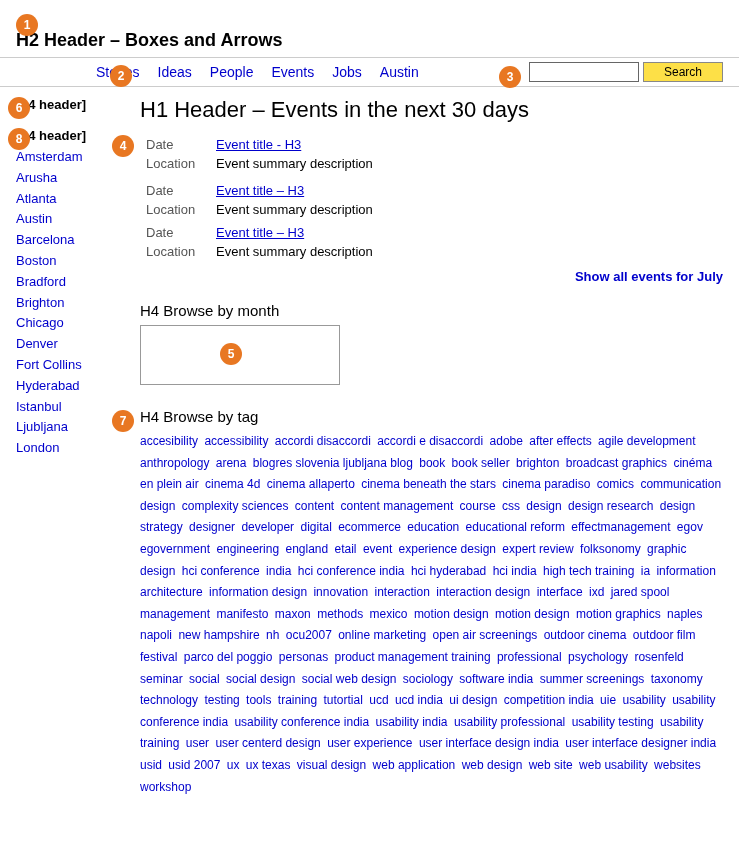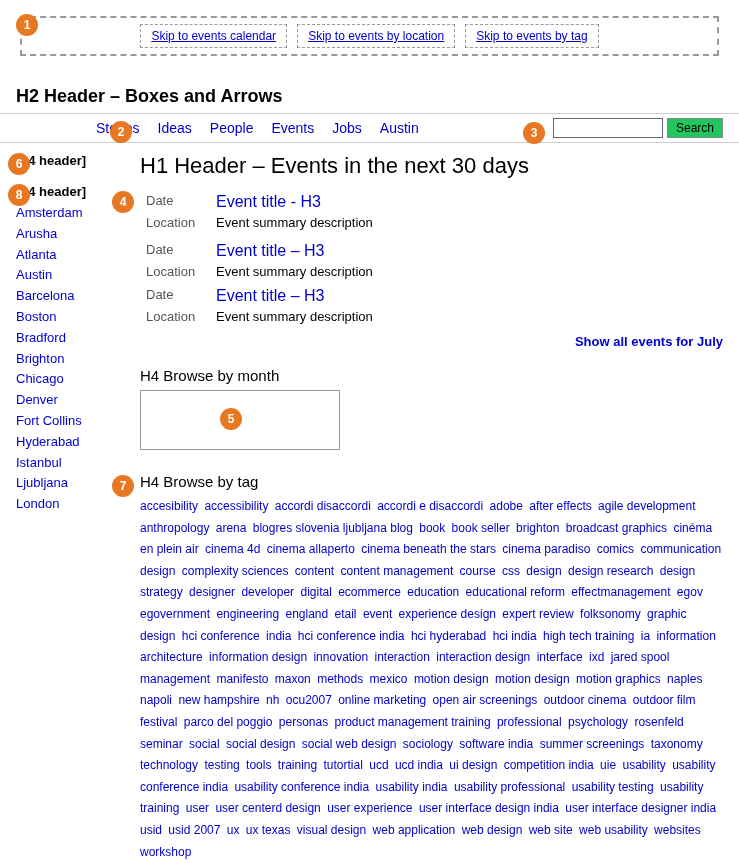--- a/index.html
+++ b/index.html
@@ -45,23 +45,23 @@
       font-size: 14px;
       cursor: pointer;
     }
     .search-input {
       border: 1px solid #666;
       padding: 2px 4px;
       width: 110px;
       font-size: 12px;
     }
     .search-button {
-      background: #22c55e;
+      background: #fde047;
       border: 1px solid #888;
-      padding: 2px 8px;
+      padding: 2px 20px;
       font-size: 12px;
       cursor: pointer;
     }
 
     
     .main-layout {
       display: flex;
       padding: 0;
     }
 
@@ -112,22 +112,23 @@
       vertical-align: top;
       font-size: 13px;
     }
     .events-table .label-cell {
       color: #555;
       width: 70px;
       font-size: 13px;
     }
     .event-link {
       color: #00c;
-      cursor: pointer;
-      font-size: 16px;
+      text-decoration: underline;
+      cursor: pointer;
+      font-size: 13px;
     }
     .show-all {
       text-align: right;
       color: #00c;
       font-size: 13px;
       font-weight: bold;
       padding: 4px 0 8px 0;
       cursor: pointer;
     }
 
@@ -170,25 +171,20 @@
       position: absolute;
     }
 
     .sidebar-section { position: relative; }
   </style>
 </head>
 <body>
 
 <div style="position:relative; display:flex; justify-content:center; margin:8px 10px;">
   <span class="circle-label" style="left:6px; top:6px;">1</span>
-  <div class="skip-links-bar" style="border:2px dashed #999; display:flex; gap:10px; padding:6px 10px; width:100%;">
-    <a class="skip-link">Skip to events calendar</a>
-    <a class="skip-link">Skip to events by location</a>
-    <a class="skip-link">Skip to events by tag</a>
-  </div>
 </div>
 
 <div class="site-header">
   <div class="site-title">H2 Header – Boxes and Arrows</div>
 </div>
 
 <div style="position:relative; padding:4px 16px; border-top:1px solid #ccc; border-bottom:1px solid #ccc; display:flex; align-items:center;">
   <span class="circle-label" style="left:110px; top:7px;">2</span>
   <div class="nav-items" style="display:flex; gap:18px; flex:1; padding-left:80px;">
     <a class="nav-item">Stories</a>

